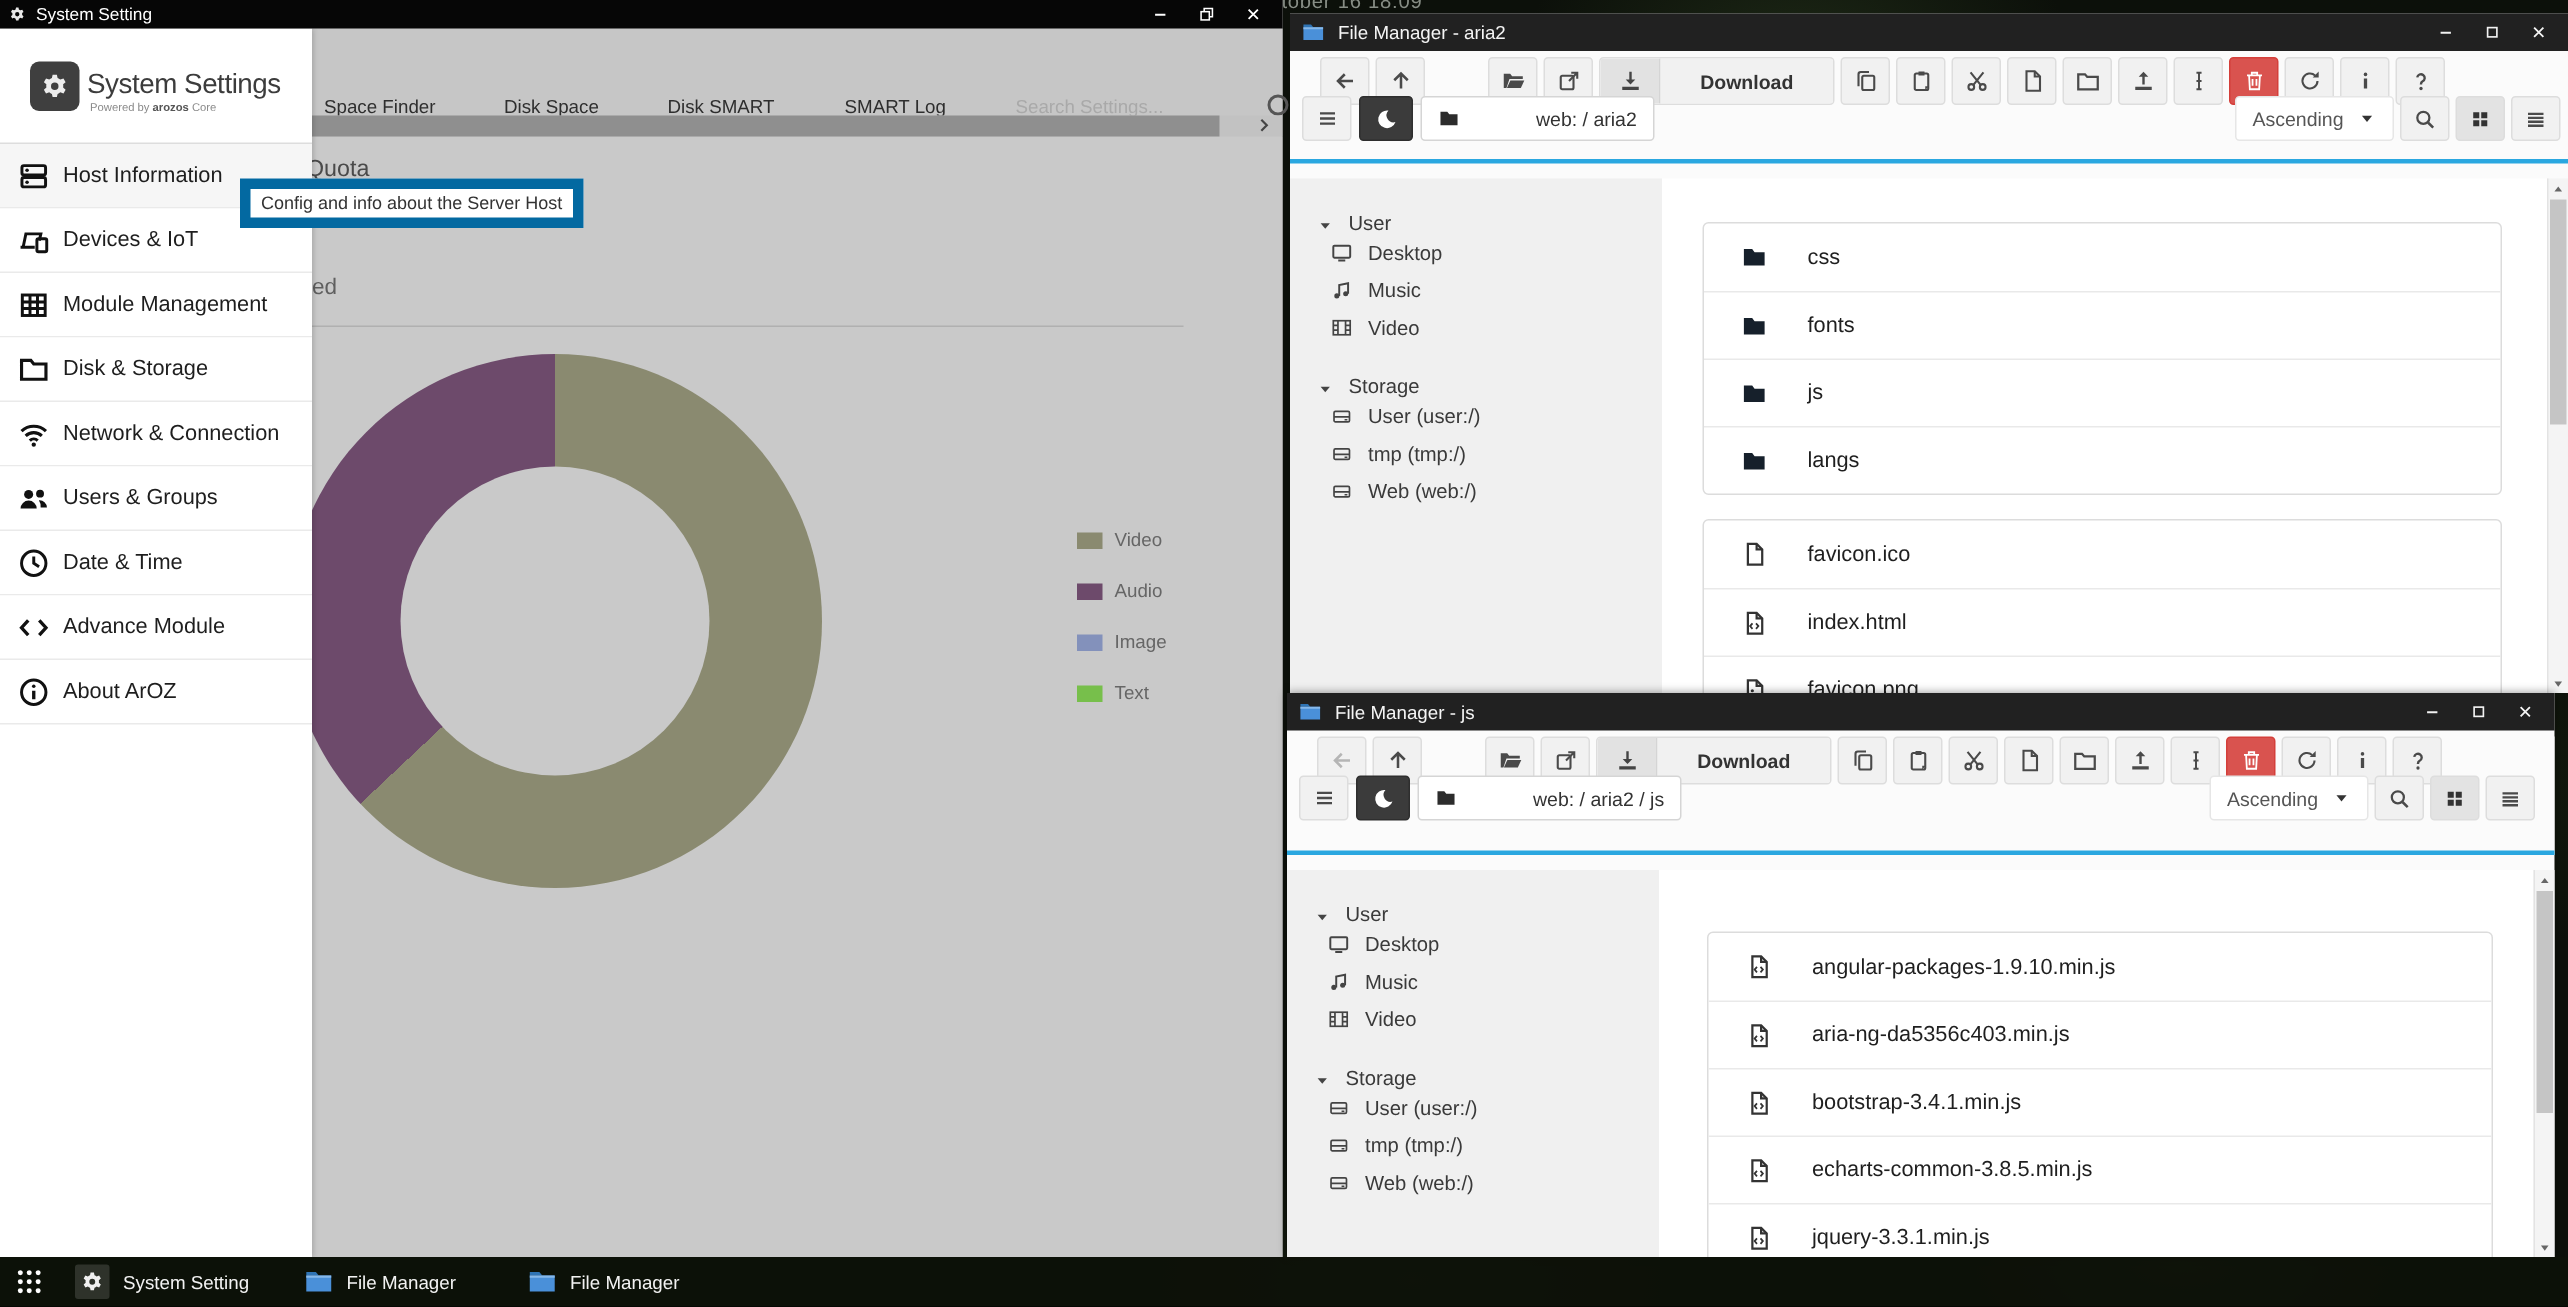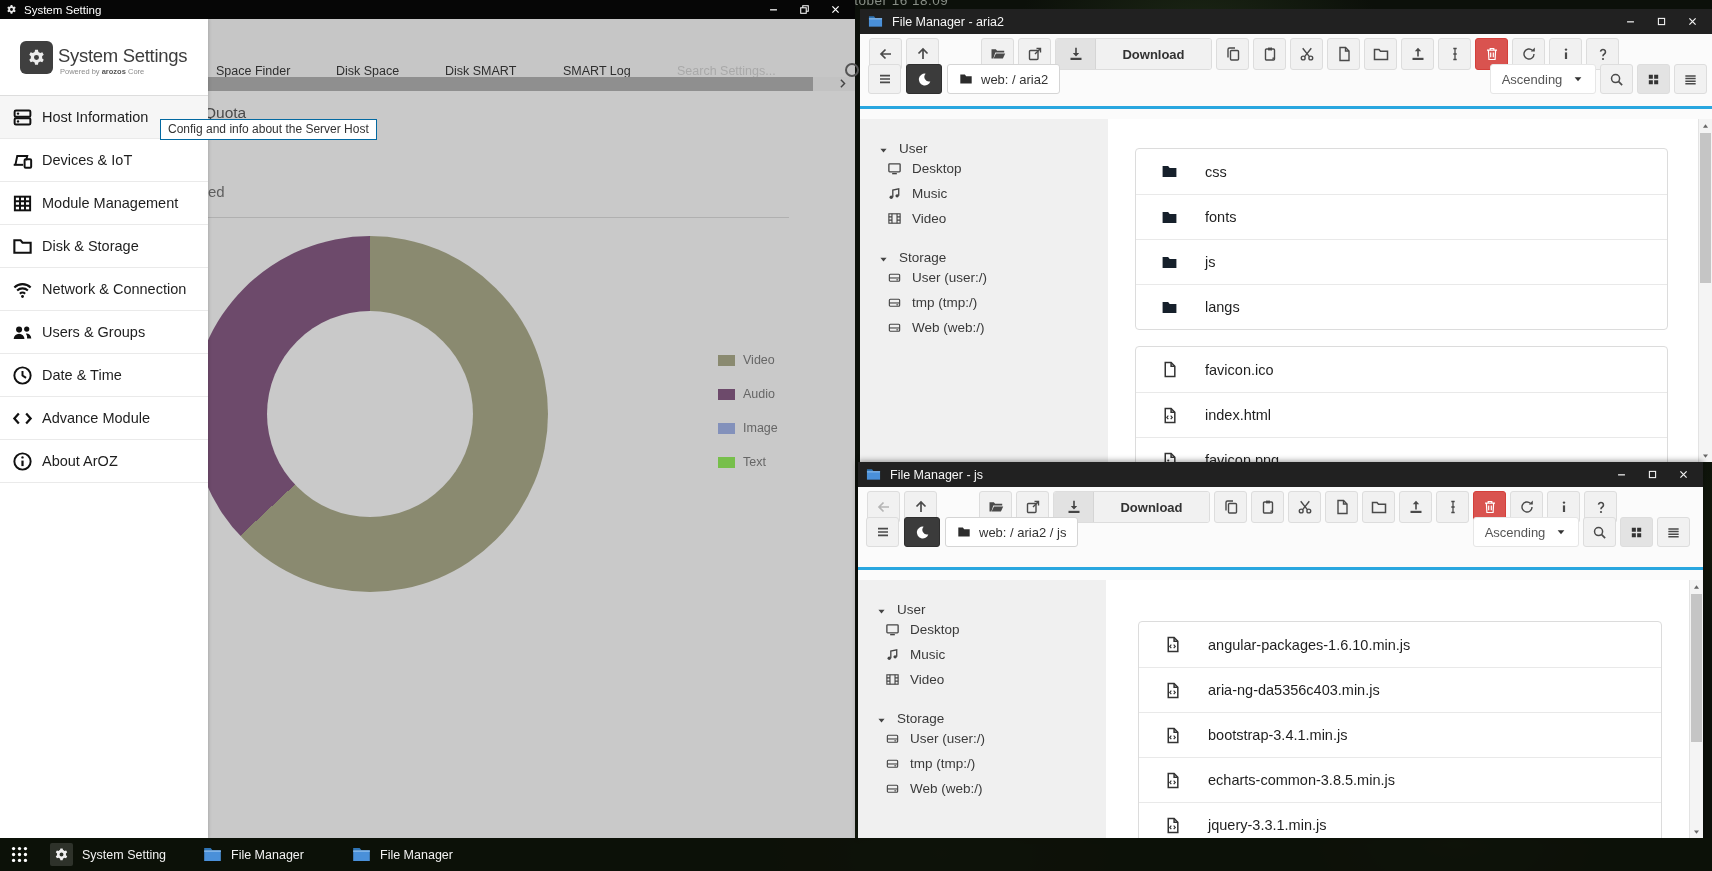--- a/index.html
+++ b/index.html
@@ -48,44 +48,44 @@
   .ss-sidebar{position:absolute;left:0;top:19px;width:208px;bottom:0;background:#fff;z-index:10;box-shadow:1px 0 3px rgba(0,0,0,.15);}
   .ss-logo{height:77px;border-bottom:1px solid #ddd;position:relative;}
   .ss-logo-box{position:absolute;left:20px;top:22px;width:33px;height:33px;background:#3f3f3f;border-radius:6px;display:flex;align-items:center;justify-content:center;color:#ececec;}
   .ss-logo-title{position:absolute;left:58px;top:26px;font-size:18.5px;color:#3c3c3c;letter-spacing:-0.3px;}
   .ss-logo-sub{position:absolute;left:60px;top:48px;font-size:7.5px;color:#8a8a8a;}
   .ss-logo-sub b{color:#555;}
   .ss-menu-item{height:43px;display:flex;align-items:center;border-bottom:1px solid #eaeaea;cursor:pointer;background:#fff;}
   .ss-menu-item.active{background:#f6f6f6;}
   .ss-menu-item .mi{margin-left:12px;color:#111;}
   .ss-menu-item .ml{margin-left:9px;font-size:14.5px;color:#1e1e1e;}
-  .ss-tooltip{position:absolute;left:160px;top:119px;z-index:30;background:#fff;border:1px solid #0369a1;padding:2px 7px 3px;font-size:12px;color:#333;white-space:nowrap;}
+  .ss-tooltip{position:absolute;left:160px;top:119px;z-index:30;background:#fff;border:7px solid #0369a1;padding:2px 7px 3px;font-size:12px;color:#333;white-space:nowrap;}
 
   
   .fm{background:#fbfbfb;}
   .fm-aria2{left:860px;top:9px;width:852px;height:453px;z-index:6;}
   .fm-js{left:858px;top:462px;width:845px;height:376px;z-index:7;box-shadow:0 -1px 6px rgba(0,0,0,.4);}
   .fm-titlebar{position:relative;height:25px;background:rgba(16,16,16,0.93);display:flex;align-items:center;}
   .fm-titlebar .tb-ic{margin-left:8px;}
   .fm-titlebar .tb-title{margin-left:9px;color:#f5f5f5;font-size:12.5px;}
   .fm-toolbar{background:#fbfbfb;padding-bottom:12px;border-bottom:3px solid #2AA7E0;}
   .fm-js .fm-toolbar{padding-bottom:20px;}
-  .fm-row1{display:flex;gap:4px;padding-left:9px;margin-top:4px;height:22px;}
+  .fm-row1{display:flex;gap:4px;padding-left:20px;margin-top:4px;height:22px;}
   .fm-row2{display:flex;gap:5px;padding-left:8px;margin-top:4px;height:30px;align-items:center;}
   .tbtn{width:33px;height:32px;background:#f1f1f1;border:1px solid #ddd;border-radius:3px;display:flex;align-items:center;justify-content:center;color:#4a4a4a;}
   .tbtn.disabled{color:#b5b5b5;}
   .tbtn.danger{background:#d9534f;border-color:#d43f3a;color:#fff;}
   .tbtn.ml{margin-left:38px;}
   .dl-btn{display:flex;width:157px;height:32px;border:1px solid #ddd;border-radius:3px;overflow:hidden;padding:0;}
   .dl-ic{width:40px;background:#e2e2e2;display:flex;align-items:center;justify-content:center;color:#444;border-right:1px solid #d5d5d5;}
   .dl-label{flex:1;background:#f1f1f1;display:flex;align-items:center;justify-content:center;font-size:13px;font-weight:bold;color:#333;}
   .tbtn2{width:33px;height:30px;background:#f1f1f1;border:1px solid #ddd;border-radius:3px;display:flex;align-items:center;justify-content:center;color:#4a4a4a;}
   .tbtn2.dark{width:36px;background:#3b3b3b;border-color:#2e2e2e;color:#fff;}
   .tbtn2.active{background:#e3e3e3;color:#333;}
-  .crumb{height:30px;background:#fff;border:1px solid #d5d5d5;border-radius:3px;display:flex;align-items:center;padding:0 11px;color:#2c2c2c;}
+  .crumb{height:30px;background:#fff;border:1px solid #d5d5d5;border-radius:3px;display:flex;align-items:center;padding:0 11px;color:#2c2c2c;gap:43px;}
   .crumb .ct{margin-left:8px;font-size:13px;color:#333;white-space:nowrap;}
   .sort-wrap{margin-left:auto;display:flex;gap:4px;align-items:center;padding-right:5px;}
   .fm-js .sort-wrap{padding-right:13px;}
   .sort-sel{width:106px;height:30px;background:#fff;border:1px solid #e6e6e6;border-radius:3px;display:flex;align-items:center;justify-content:center;gap:10px;font-size:13px;color:#555;}
   .sort-sel .caret{color:#333;}
   .fm-content{position:absolute;left:0;bottom:0;right:0;}
   .fm-aria2 .fm-content{top:110px;}
   .fm-js .fm-content{top:118px;}
   .fm-tree{position:absolute;left:0;top:0;bottom:0;width:248px;background:#f0f0f0;padding-top:12px;}
   .tree-section{height:25px;display:flex;align-items:flex-end;padding-left:18px;cursor:pointer;}
@@ -974,21 +974,21 @@
       <div class="fm-files">
           <div class="file-card">
             <div class="file-row">
               <span class="fi">
                 <svg viewBox="0 0 16 16" fill="none" stroke="currentColor" stroke-width="1.4" width="17" height="17">
                   <path d="M4 1.5h5.5L13 5v9.5H4z"></path>
                   <path d="M9.5 1.5V5H13"></path>
                   <path d="M6.9 8.1L5.4 9.8l1.5 1.7M9.1 8.1l1.5 1.7-1.5 1.7" stroke-width="1.1"></path>
                 </svg>
               </span>
-              <span class="fl">angular-packages-1.6.10.min.js</span>
+              <span class="fl">angular-packages-1.9.10.min.js</span>
             </div>
             <div class="file-row">
               <span class="fi">
                 <svg viewBox="0 0 16 16" fill="none" stroke="currentColor" stroke-width="1.4" width="17" height="17">
                   <path d="M4 1.5h5.5L13 5v9.5H4z"></path>
                   <path d="M9.5 1.5V5H13"></path>
                   <path d="M6.9 8.1L5.4 9.8l1.5 1.7M9.1 8.1l1.5 1.7-1.5 1.7" stroke-width="1.1"></path>
                 </svg>
               </span>
               <span class="fl">aria-ng-da5356c403.min.js</span>

